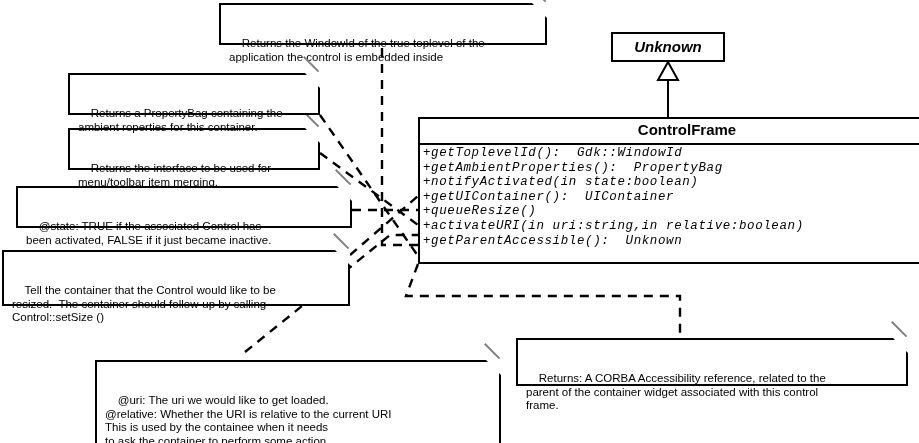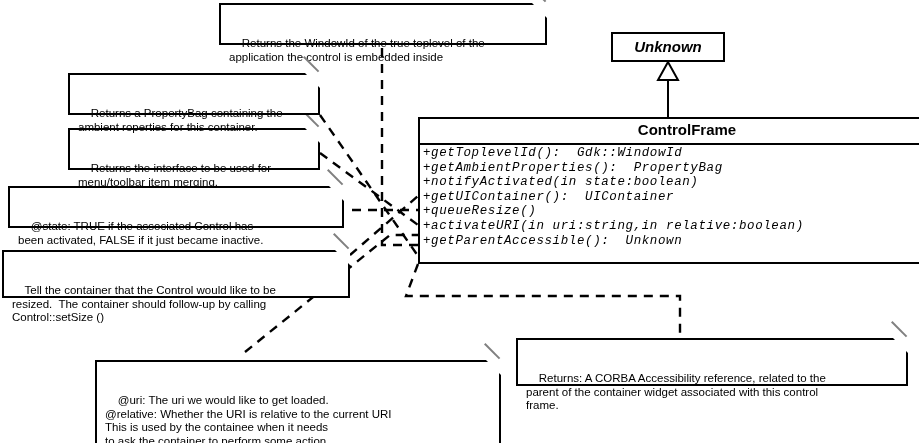--- a/index.html
+++ b/index.html
@@ -168,27 +168,27 @@
     <span>Returns the interface to be used for
 menu/toolbar item merging.</span>
   </div>
 
   <div class="note" style="left:68px; top:73px; width:252px; height:42px;">
     <span class="fold"><i class="tri-white"></i><i class="tri-line"></i></span>
     <span>Returns a PropertyBag containing the
 ambient roperties for this container.</span>
   </div>
 
-  <div class="note" style="left:8px; top:186px; width:336px; height:42px;">
+  <div class="note" style="left:16px; top:186px; width:336px; height:42px;">
     <span class="fold"><i class="tri-white"></i><i class="tri-line"></i></span>
     <span>@state: TRUE if the associated Control has
 been activated, FALSE if it just became inactive.</span>
   </div>
 
-  <div class="note" style="left:2px; top:250px; width:348px; height:48px;">
+  <div class="note" style="left:2px; top:250px; width:348px; height:56px;">
     <span class="fold"><i class="tri-white"></i><i class="tri-line"></i></span>
     <span>Tell the container that the Control would like to be
 resized.  The container should follow-up by calling
 Control::setSize ()</span>
   </div>
 
   <div class="note" style="left:95px; top:360px; width:406px; height:100px;">
     <span class="fold"><i class="tri-white"></i><i class="tri-line"></i></span>
     <span>@uri: The uri we would like to get loaded.
 @relative: Whether the URI is relative to the current URI

